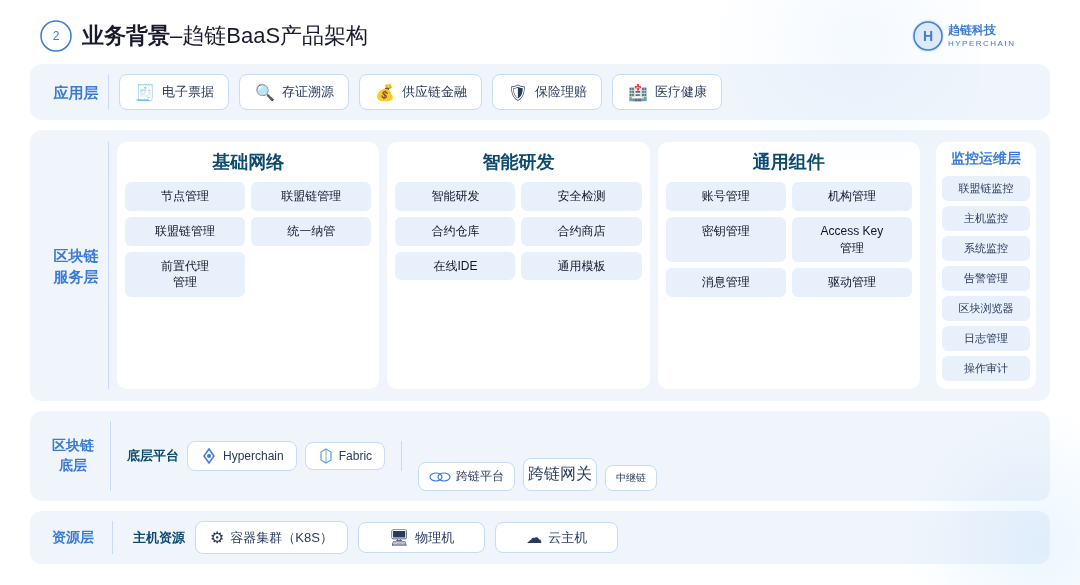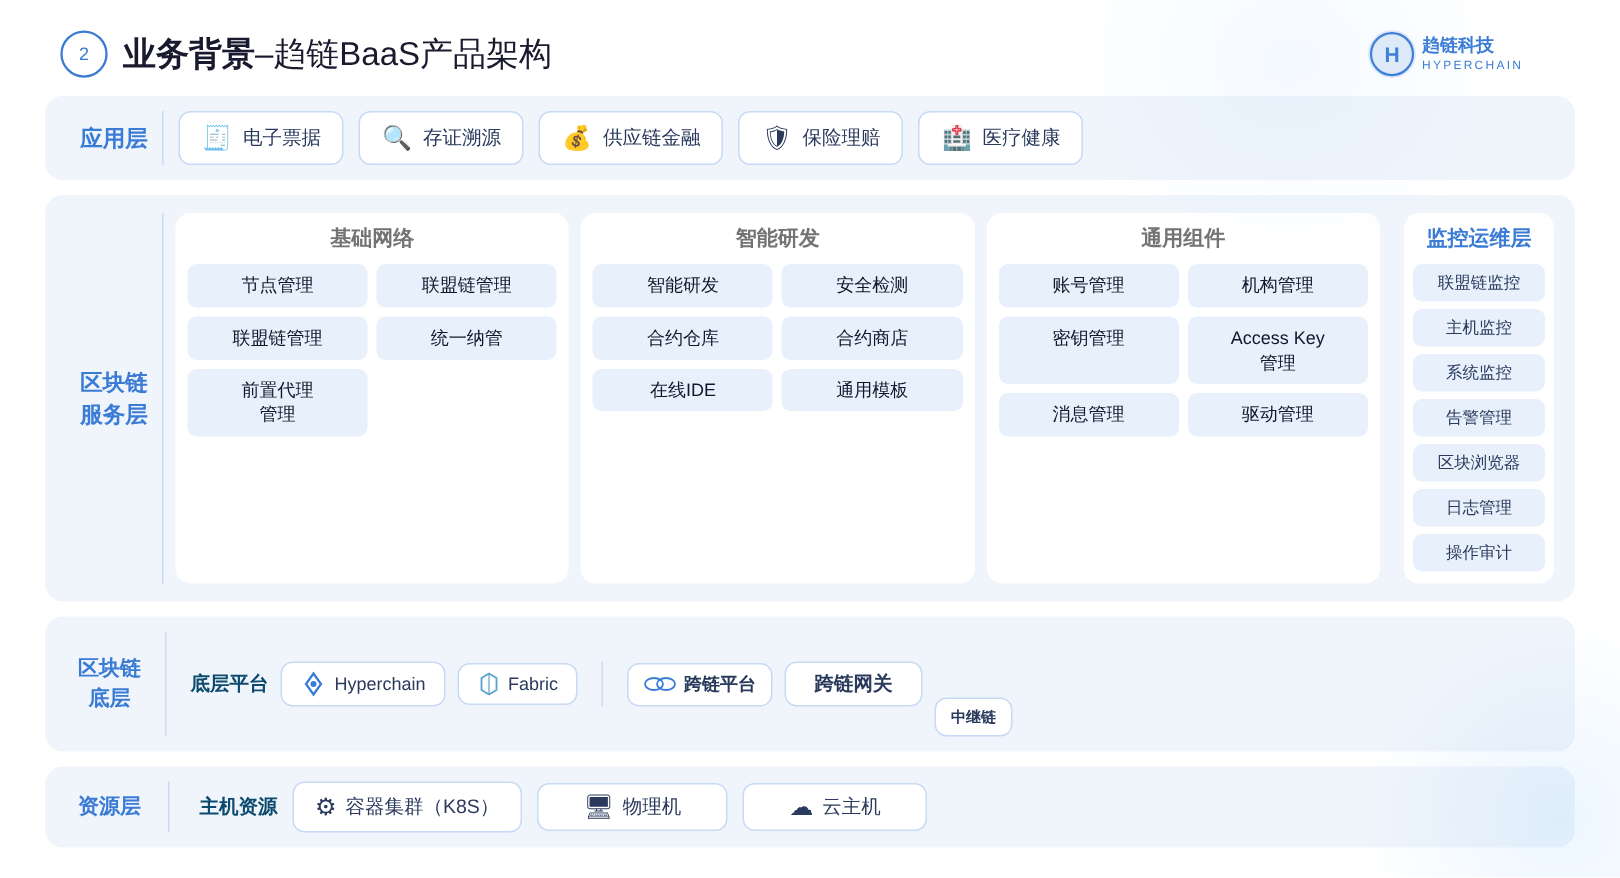--- a/index.html
+++ b/index.html
@@ -130,23 +130,23 @@
     }
 
     .service-col {
       flex: 1;
       background: #fff;
       border-radius: 10px;
       padding: 8px;
     }
 
     .col-title {
-      font-size: 14px;
+      font-size: 18px;
       font-weight: 700;
-      color: #737373;
+      color: #0c4a6e;
       text-align: center;
       margin-bottom: 8px;
     }
 
     .col-grid {
       display: grid;
       grid-template-columns: 1fr 1fr;
       gap: 6px;
     }
 
@@ -421,30 +421,30 @@
         </div>
         <div class="platform-chip">
           <svg width="16" height="16" viewBox="0 0 16 16">
             <path d="M8 1L13 4V12L8 15L3 12V4Z" fill="none" stroke="#5ba0d0" stroke-width="1.2"></path>
             <line x1="8" y1="1" x2="8" y2="15" stroke="#5ba0d0" stroke-width="0.8"></line>
           </svg>
           <span>Fabric</span>
         </div>
       </div>
       <div class="divider-v" style="margin:0 8px;"></div>
-      <div style="display:flex;align-items:center;gap:8px;font-weight:bold;">
+      <div style="display:flex;align-items:flex-end;gap:8px;">
         <div class="cross-chain-label">
 
           <svg width="22" height="16" viewBox="0 0 22 16">
             <ellipse cx="7" cy="8" rx="6" ry="4" fill="none" stroke="#3a7bd5" stroke-width="1.2"></ellipse>
             <ellipse cx="15" cy="8" rx="6" ry="4" fill="none" stroke="#3a7bd5" stroke-width="1.2"></ellipse>
           </svg>
           <span>跨链平台</span>
         </div>
-        <div class="chip" style="font-size:13px;padding:5px 19px;">
+        <div class="chip" style="font-size:16px;padding:5px 4px;">
           <span>跨链网关</span>
         </div>
         <div class="chip" style="font-size:10px;padding:5px 10px;margin-top:44px;">
           <span>中继链</span>
         </div>
       </div>
     </div>
 
   </div>
 

